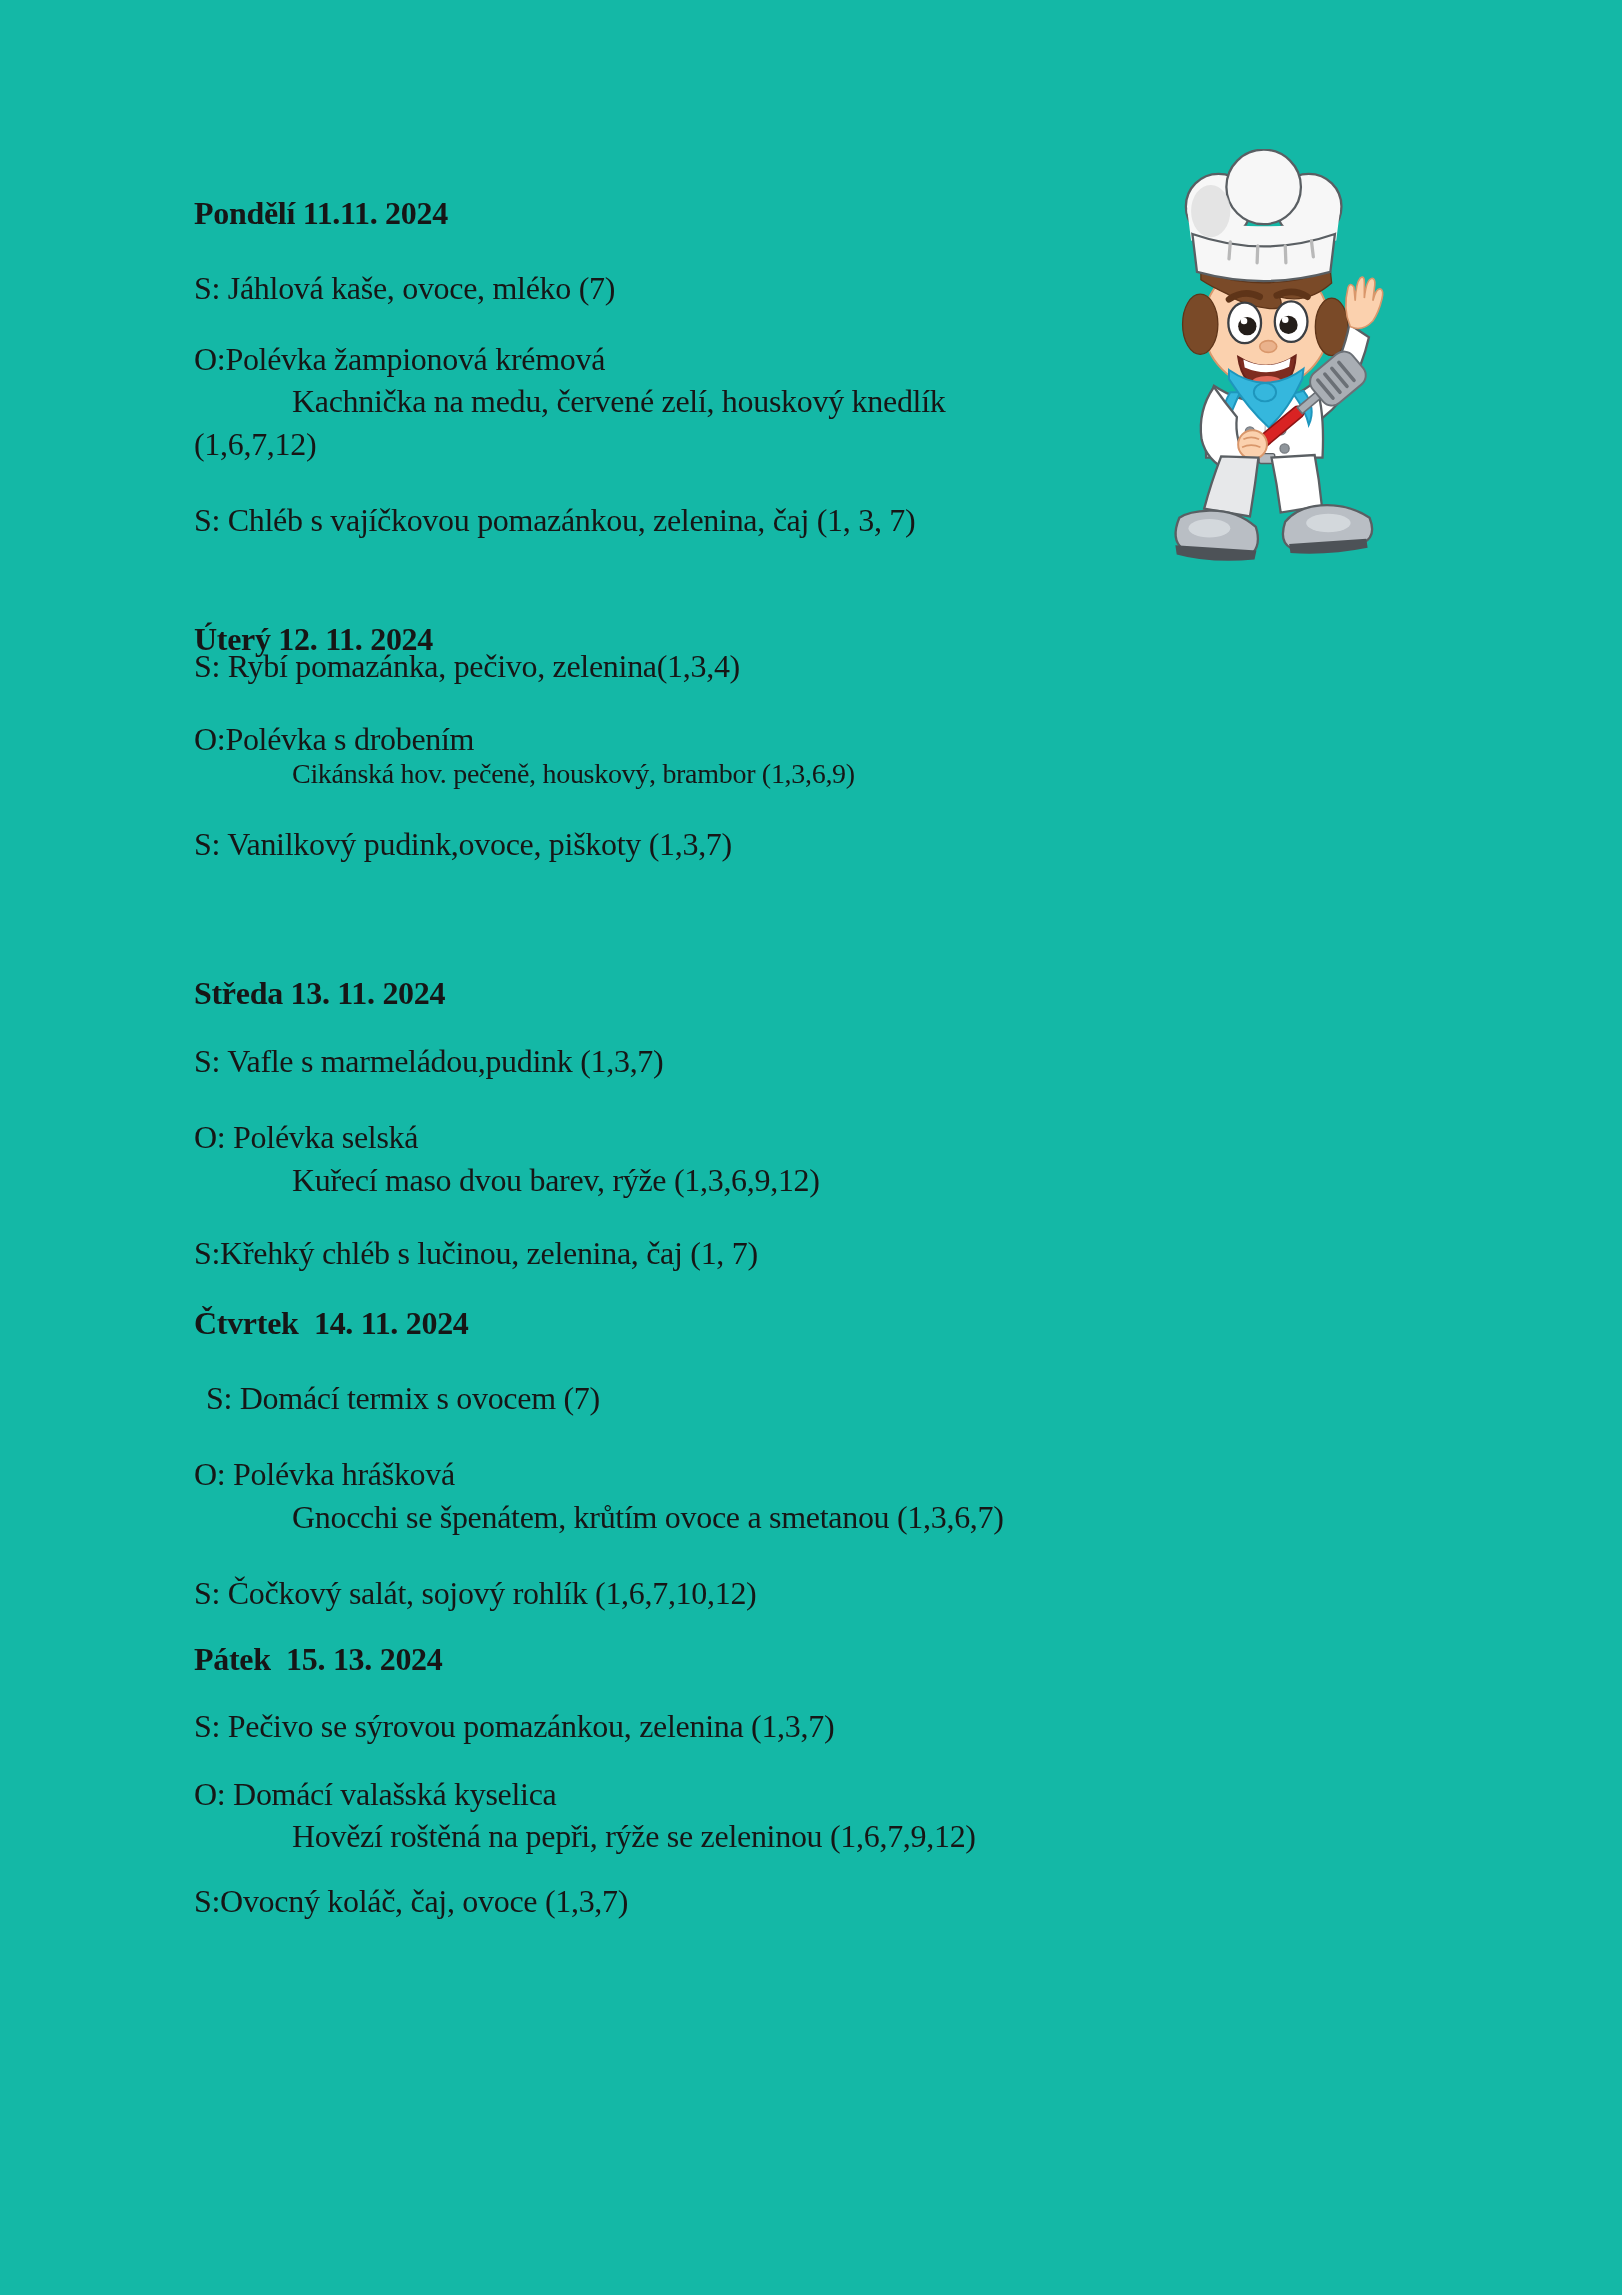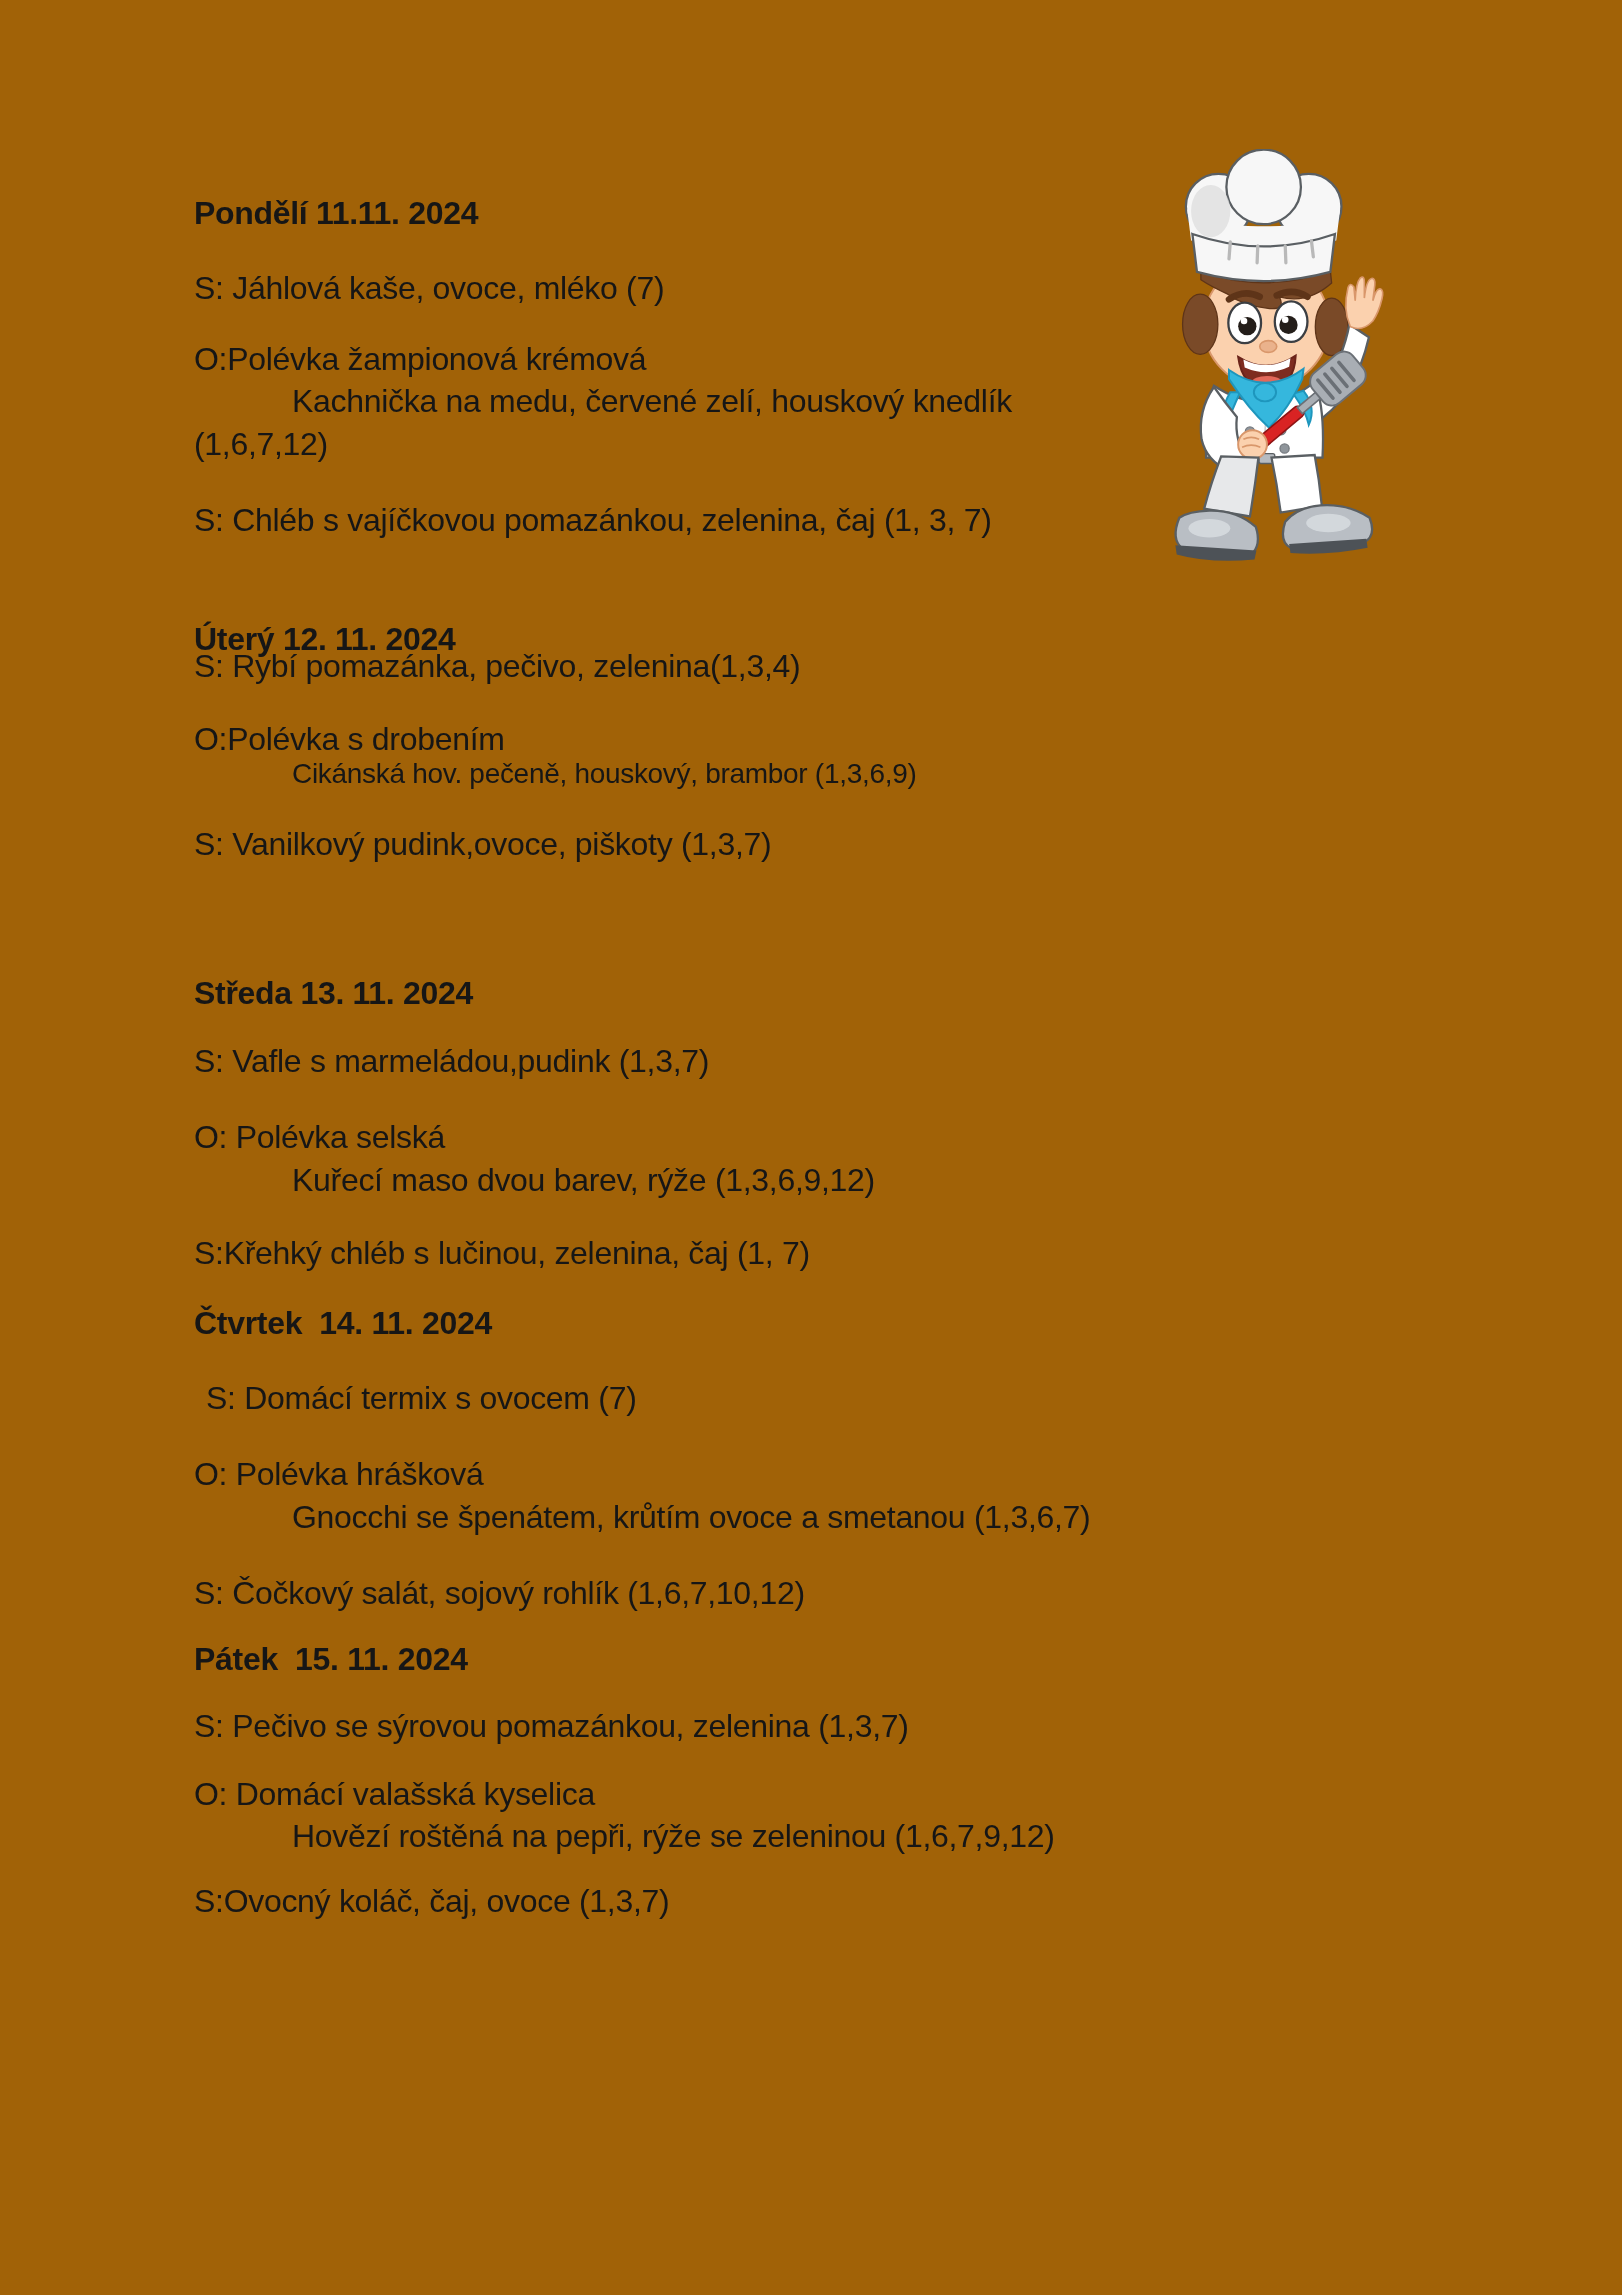--- a/index.html
+++ b/index.html
@@ -1,20 +1,20 @@
 <!DOCTYPE html>
 <html style="--hat: #f7f7f7; --hat_shade: #dedede; --hair: #7a4a28; --hair_dark: #5e3418; --skin: #fbd1ae; --skin_shade: #eab28c; --skin_line: #d9976b; --scarf: #35b7dd; --scarf_dark: #1e96bd; --jacket: #ffffff; --jacket_shade: #e7e8ea; --outline: #5a5f63; --mouth: #7e2c20; --tongue: #e2685a; --teeth: #ffffff; --spatula: #a9aeb4; --spatula_dark: #6b7076; --handle: #d92323; --handle_dark: #8e1414; --shoe: #b9bec4; --shoe_dark: #4d5257; --button: #8f959b;font-size:10.5px"><head>
 <meta charset="utf-8">
 <style>
   html,body{margin:0;padding:0;background:#888;}
   .page{
     position:relative;
     width:1623px;height:2295px;
-    background:#a16207;
-    font-family:Liberation Sans, sans-serif;
+    background:#14b8a6;
+    font-family:Liberation Serif, serif;
     color:#161616;
     overflow:hidden;
   }
   .line{
     position:absolute;
     font-size:32px;
     line-height:43px;
     letter-spacing:-0.3px;
     white-space:pre;
     color:#161616;
@@ -43,21 +43,21 @@
       <div class="line day" style="top: 972px; left: 194px;">Středa 13. 11. 2024</div>
       <div class="line" style="top: 1040px; left: 194px;">S: Vafle s marmeládou,pudink (1,3,7)</div>
       <div class="line" style="top: 1116px; left: 194px;">O: Polévka selská</div>
       <div class="line" style="top: 1159px; left: 292px;">Kuřecí maso dvou barev, rýže (1,3,6,9,12)</div>
       <div class="line" style="top: 1232px; left: 194px;">S:Křehký chléb s lučinou, zelenina, čaj (1, 7)</div>
       <div class="line day" style="top: 1302px; left: 194px;">Čtvrtek  14. 11. 2024</div>
       <div class="line" style="top: 1377px; left: 206px;">S: Domácí termix s ovocem (7)</div>
       <div class="line" style="top: 1453px; left: 194px;">O: Polévka hrášková</div>
       <div class="line" style="top: 1496px; left: 292px;">Gnocchi se špenátem, krůtím ovoce a smetanou (1,3,6,7)</div>
       <div class="line" style="top: 1572px; left: 194px;">S: Čočkový salát, sojový rohlík (1,6,7,10,12)</div>
-      <div class="line day" style="top: 1638px; left: 194px;">Pátek  15. 11. 2024</div>
+      <div class="line day" style="top: 1638px; left: 194px;">Pátek  15. 13. 2024</div>
       <div class="line" style="top: 1705px; left: 194px;">S: Pečivo se sýrovou pomazánkou, zelenina (1,3,7)</div>
       <div class="line" style="top: 1773px; left: 194px;">O: Domácí valašská kyselica</div>
       <div class="line" style="top: 1815px; left: 292px;">Hovězí roštěná na pepři, rýže se zeleninou (1,6,7,9,12)</div>
       <div class="line" style="top: 1880px; left: 194px;">S:Ovocný koláč, čaj, ovoce (1,3,7)</div>
     </div>
 
   <svg class="chef" viewBox="0 0 400 650" aria-hidden="true">
 
     <g>
       <ellipse cx="106" cy="285" rx="18" ry="23" fill="var(--skin)" stroke="var(--skin_line)" stroke-width="3"></ellipse>

